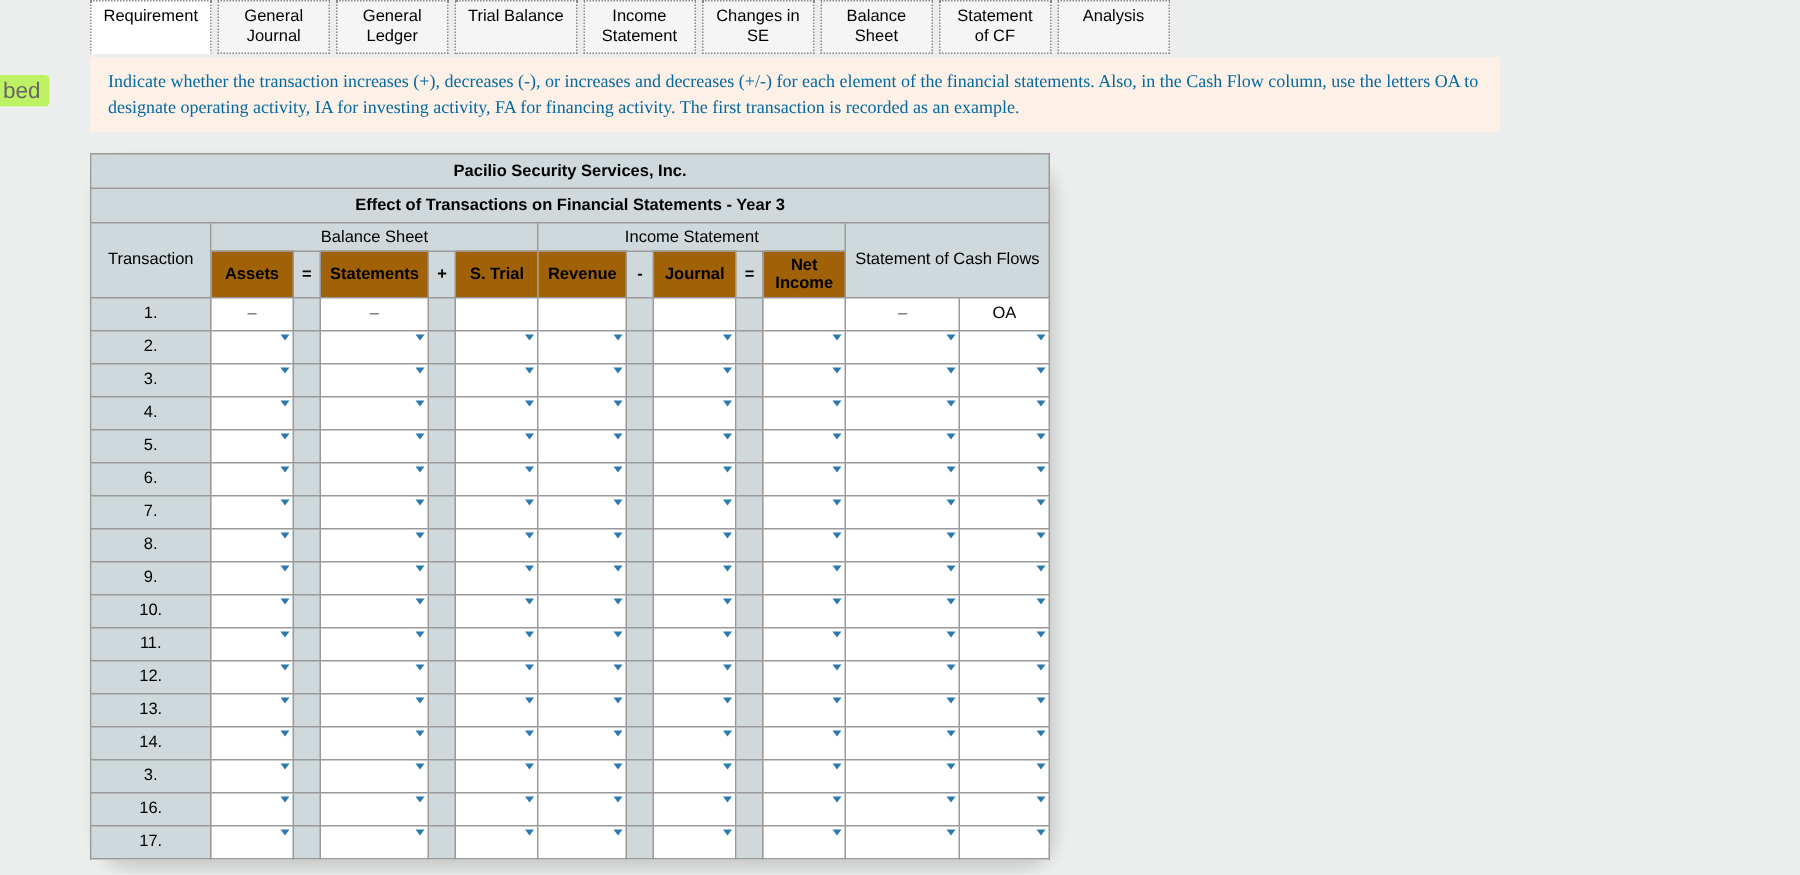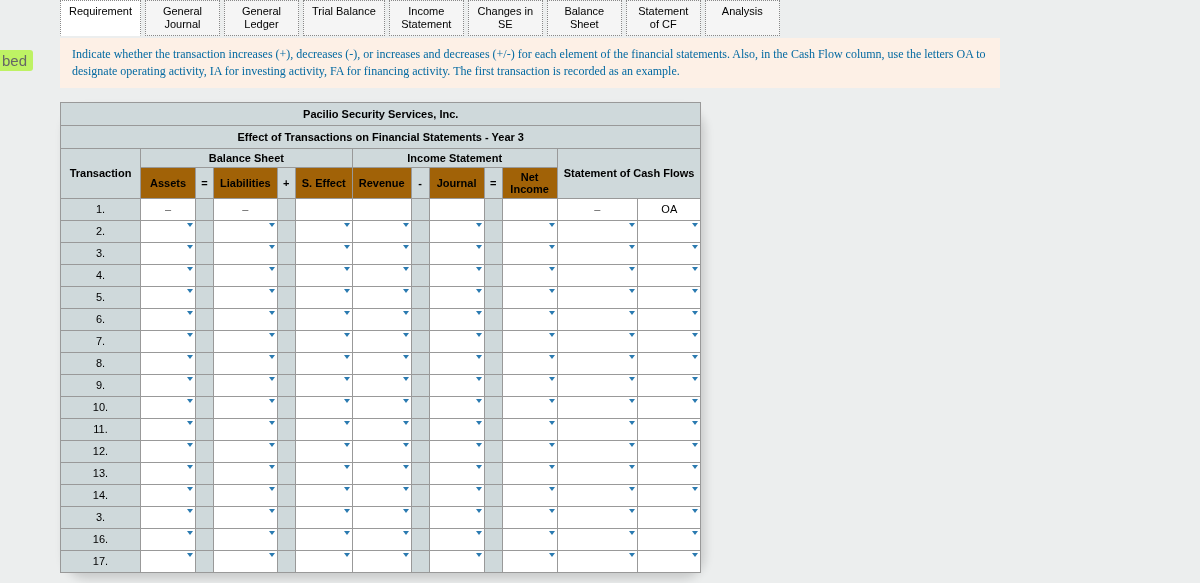--- a/index.html
+++ b/index.html
@@ -75,21 +75,21 @@
     text-align: center;
     vertical-align: middle;
   }
   .title-row td {
     background: #cfd9db;
     font-weight: bold;
     padding: 5px;
   }
   .section-row td {
     background: #cfd9db;
-    font-weight: bold;
+    font-weight: normal;
   }
   .col-header {
     background: #a16207;
     font-weight: bold;
   }
   .op-col {
     background: #cfd9db;
     font-weight: bold;
     width: 18px;
     padding: 3px 4px;
@@ -154,23 +154,23 @@
       </tr>
       <tr class="section-row">
         <td class="col-header" rowspan="2">Transaction</td>
         <td colspan="5">Balance Sheet</td>
         <td colspan="5">Income Statement</td>
         <td colspan="2" rowspan="2" class="col-header">Statement of Cash Flows</td>
       </tr>
       <tr>
         <td class="col-header">Assets</td>
         <td class="op-col">=</td>
-        <td class="col-header">Liabilities</td>
+        <td class="col-header">Statements</td>
         <td class="op-col">+</td>
-        <td class="col-header">S. Effect</td>
+        <td class="col-header">S. Trial</td>
         <td class="col-header">Revenue</td>
         <td class="op-col">-</td>
         <td class="col-header">Journal</td>
         <td class="op-col">=</td>
         <td class="col-header" style="white-space:pre-line;">Net<br>Income</td>
       </tr>
 
       <tr>
         <td class="row-label">1.</td>
         <td class="data-cell static-dash">–</td>

